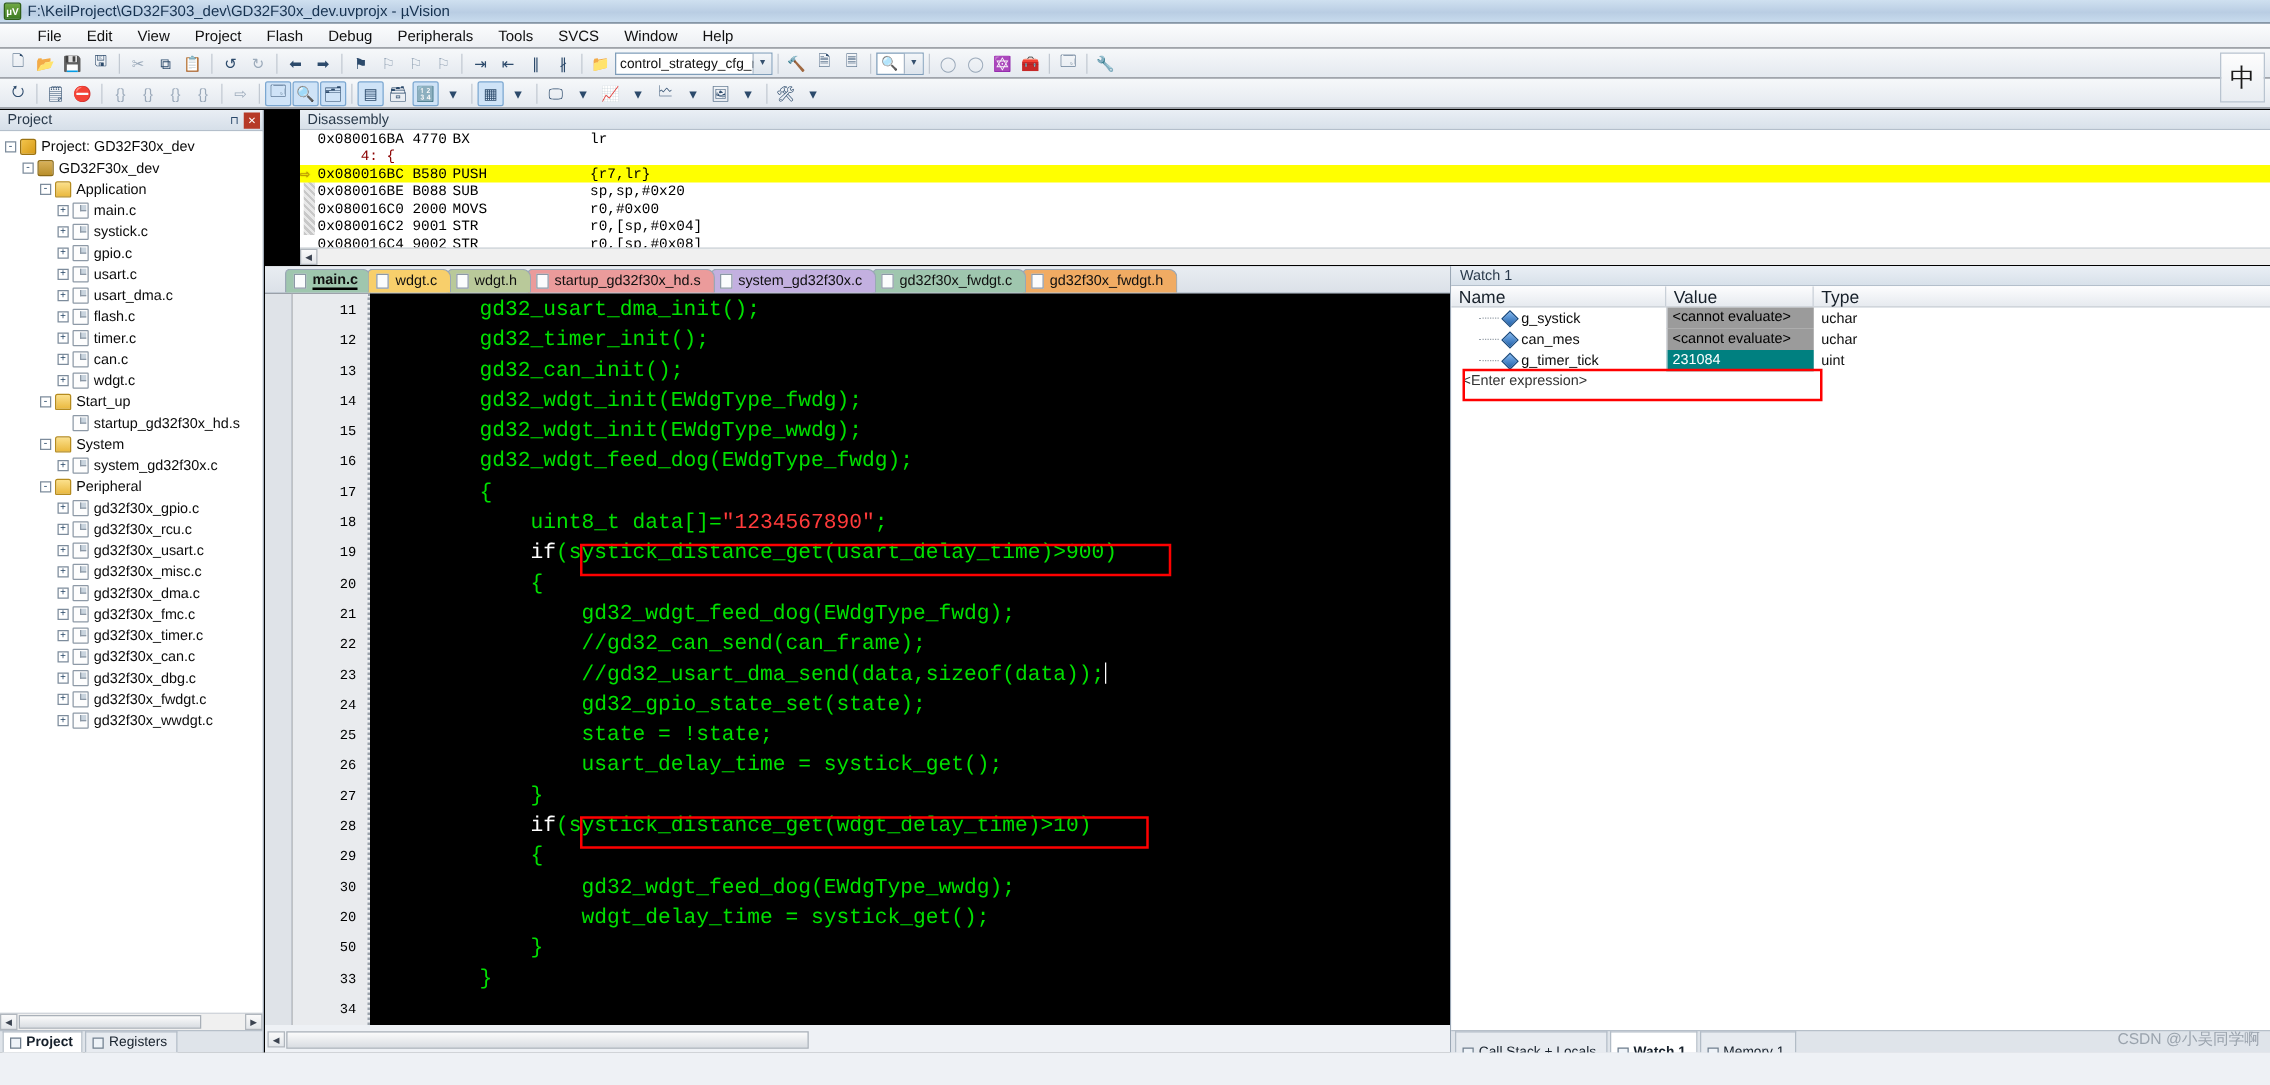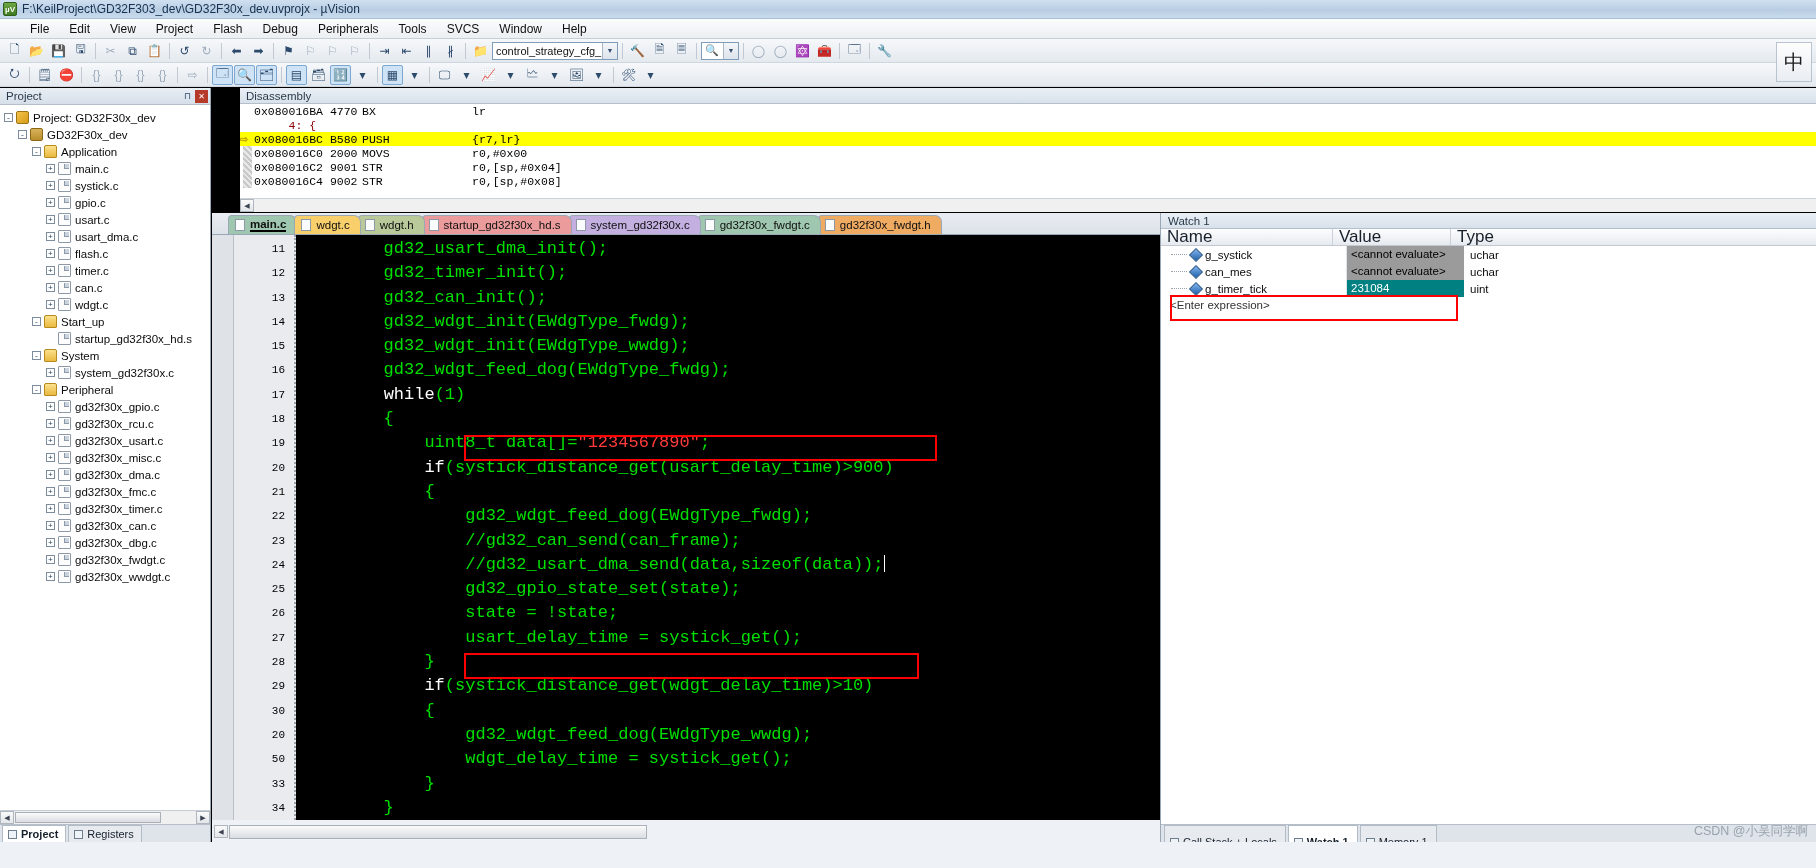--- a/index.html
+++ b/index.html
@@ -228,25 +228,25 @@
     background: #eef1f5; border-left: 1px solid #9aa7b5;
     display: flex; flex-direction: column;
   }
   .watch-head {
     height: 16px; display: flex; align-items: center;
     background: linear-gradient(#eaeff5,#d8e1ea); border-bottom: 1px solid #b4bfcb;
     font-size: 11.5px; color: #2a3a4b; padding-left: 7px;
   }
   .wgrid { flex: 1; background: #fff; overflow: hidden; position: relative; }
   .whdr { display: flex; height: 17px; background: linear-gradient(#fdfdfe,#e6eaef);
-          border-bottom: 1px solid #c2c9d1; font-size: 17px; color: #17202a; }
+          border-bottom: 1px solid #c2c9d1; font-size: 14px; color: #17202a; }
   .whdr div { padding-left: 6px; display: flex; align-items: center;
               border-right: 1px solid #c9d0d8; }
   .wrow { display: flex; height: 17px; font-size: 11.5px; color: #0c0c0c; align-items: center; }
-  .wc-name { width: 185px; display: flex; align-items: center; padding-left: 10px; gap: 4px; }
+  .wc-name { width: 172px; display: flex; align-items: center; padding-left: 22px; gap: 4px; }
   .wc-val  { width: 118px; padding-left: 4px; height: 17px; line-height: 17px;
              border-left: 1px solid #dfe4e9; }
   .wc-type { width: 100px; padding-left: 6px; }
   .wc-val.gray { background: #9b9b9b; color: #000; }
   .wc-val.sel  { background: #008080; color: #ffffff; }
   .dia {
     width: 10px; height: 10px; background: linear-gradient(135deg,#7fb6f0,#1f5fa8);
     transform: rotate(45deg); border: 1px solid #17497f; flex: 0 0 auto;
   }
   .dots { width: 16px; border-bottom: 1px dotted #9aa2ab; height: 1px; }
@@ -557,20 +557,21 @@
     <div class="disasm">
       <div class="disasm-head">
         <span>Disassembly</span>
       </div>
       <div class="disasm-body">
         <div class="dis-gutter"></div>
         <div id="dis-lines" style="position:absolute;left:0;right:0;top:0;">
             <div class="dline"><span class="a">0x080016BA 4770</span><span class="b">BX</span><span>lr</span></div>
             <div class="dline src">     4: {</div>
             <div class="dline hl"><span class="a">0x080016BC B580</span><span class="b">PUSH</span><span>{r7,lr}</span><span class="dis-arrow">⇨</span></div>
+            <div class="dline"><span class="a">0x080016BE B088</span><span class="b">SUB</span><span>sp,sp,#0x20</span></div>
             <div class="dline"><span class="a">0x080016C0 2000</span><span class="b">MOVS</span><span>r0,#0x00</span></div>
             <div class="dline"><span class="a">0x080016C2 9001</span><span class="b">STR</span><span>r0,[sp,#0x04]</span></div>
             <div class="dline"><span class="a">0x080016C4 9002</span><span class="b">STR</span><span>r0,[sp,#0x08]</span></div>
           </div>
         <div class="dis-hscroll">
           <div class="arrbtn">◀</div>
         </div>
       </div>
     </div>
 
@@ -637,21 +638,20 @@
             <div>33</div>
             <div>34</div>
           </div>
         <div class="code" id="code">
             <div class="cline">        gd32_usart_dma_init();</div>
             <div class="cline">        gd32_timer_init();</div>
             <div class="cline">        gd32_can_init();</div>
             <div class="cline">        gd32_wdgt_init(EWdgType_fwdg);</div>
             <div class="cline">        gd32_wdgt_init(EWdgType_wwdg);</div>
             <div class="cline">        gd32_wdgt_feed_dog(EWdgType_fwdg);</div>
-            <div class="cline">        <span class="kw">while</span>(1)</div>
             <div class="cline">        {</div>
             <div class="cline">            uint8_t data[]=<span class="str">"1234567890"</span>;</div>
             <div class="cline">            <span class="kw">if</span>(systick_distance_get(usart_delay_time)&gt;900)</div>
             <div class="cline">            {</div>
             <div class="cline">                gd32_wdgt_feed_dog(EWdgType_fwdg);</div>
             <div class="cline">                //gd32_can_send(can_frame);</div>
             <div class="cline">                //gd32_usart_dma_send(data,sizeof(data));<span class="caret"></span></div>
             <div class="cline">                gd32_gpio_state_set(state);</div>
             <div class="cline">                state = !state;</div>
             <div class="cline">                usart_delay_time = systick_get();</div>

